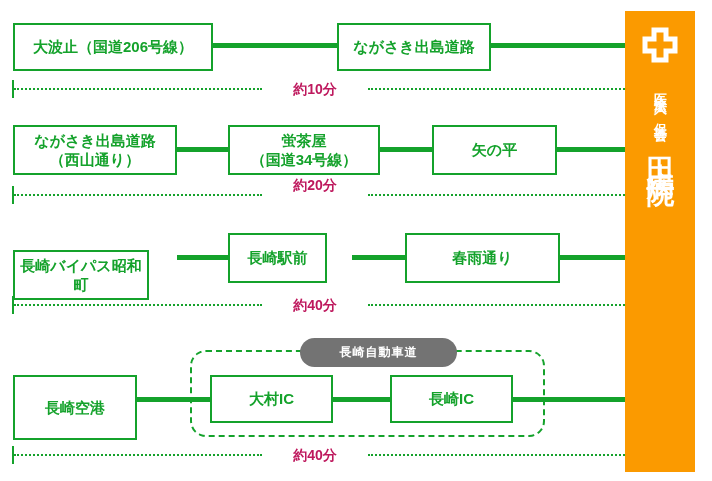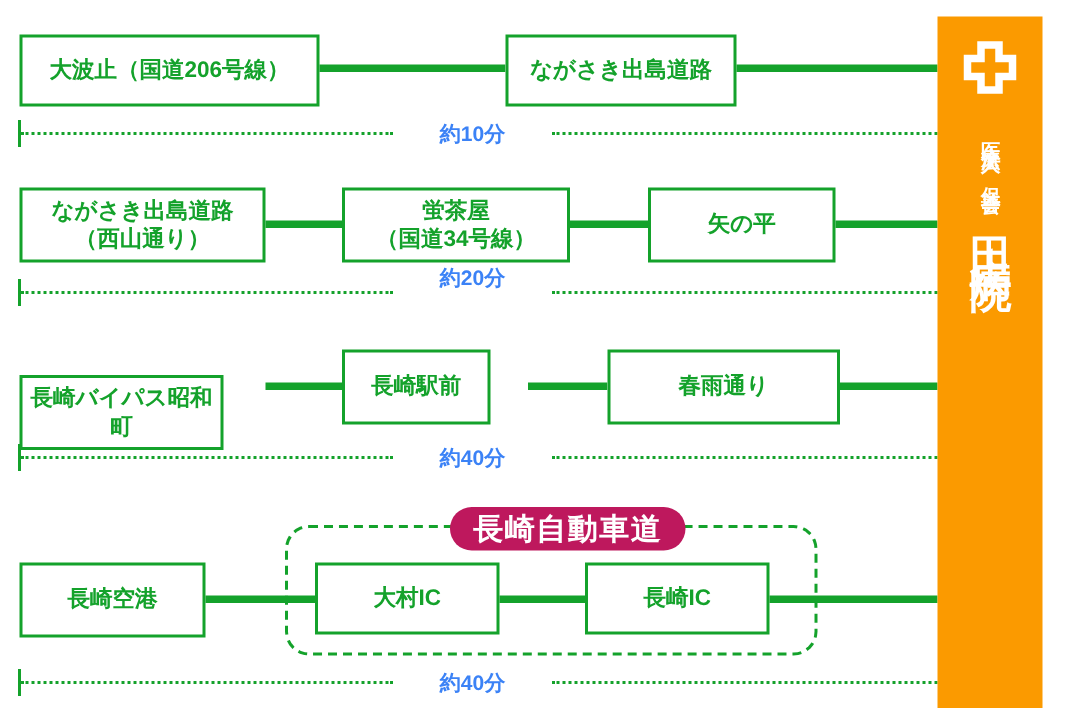--- a/index.html
+++ b/index.html
@@ -8,24 +8,24 @@
     font-family:"Liberation Sans","DejaVu Sans",sans-serif;
   }
   .box{
     position:absolute;box-sizing:border-box;border:2px solid #14A22B;background:#ffffff;
     color:#14A22B;font-weight:bold;display:flex;flex-direction:column;justify-content:center;
     align-items:center;text-align:center;font-size:15px;line-height:1.3;letter-spacing:0px;
   }
   .conn{position:absolute;height:5px;background:#14A22B;}
   .dotline{position:absolute;height:0;border-top:2px dotted #14A22B;}
   .tick{position:absolute;width:2px;height:18px;background:#14A22B;}
-  .duration{position:absolute;color:#3b82f6;font-weight:bold;font-size:14px;text-align:center;width:106px;line-height:18px;}
+  .duration{position:absolute;color:#be185d;font-weight:bold;font-size:14px;text-align:center;width:106px;line-height:18px;}
   .dashedbox{position:absolute;box-sizing:border-box;border:2px dashed #14A22B;border-radius:16px;background:transparent;}
   .pill{
-    position:absolute;background:#be185d;color:#ffffff;font-weight:bold;font-size:20px;
+    position:absolute;background:#737373;color:#ffffff;font-weight:bold;font-size:12px;
     display:flex;align-items:center;justify-content:center;border-radius:15px;letter-spacing:1px;font-family:Liberation Mono, monospace;
   }
   .banner{
     position:absolute;left:625px;top:11px;width:70px;height:461px;background:#FB9A00;
     display:flex;flex-direction:column;align-items:center;padding-top:16px;box-sizing:border-box;
   }
   .v-text{
     writing-mode:vertical-rl;text-orientation:upright;color:#ffffff;font-weight:bold;white-space:pre;
   }
   .org{font-size:13px;letter-spacing:3px;margin-top:16px;}
@@ -79,21 +79,21 @@
   <div class="box" style="left:405px;top:233px;width:155px;height:50px;">
     <div>春雨通り</div>
   </div>
   <div class="conn" style="left:560px;top:255px;width:65px;"></div>
   <div class="tick" style="left:12px;top:296px;"></div>
   <div class="dotline" style="left:14px;top:304px;width:248px;"></div>
   <div class="duration" style="left:262px;top:296px;">約40分</div>
   <div class="dotline" style="left:368px;top:304px;width:257px;"></div>
 
   <div class="dashedbox" style="left:190px;top:350px;width:355px;height:87px;"></div>
-  <div class="box" style="left:13px;top:375px;width:124px;height:50px;">
+  <div class="box" style="left:13px;top:375px;width:124px;height:65px;">
     <div>長崎空港</div>
   </div>
   <div class="conn" style="left:137px;top:397px;width:73px;"></div>
   <div class="box" style="left:210px;top:375px;width:123px;height:48px;">
     <div>大村IC</div>
   </div>
   <div class="conn" style="left:333px;top:397px;width:57px;"></div>
   <div class="box" style="left:390px;top:375px;width:123px;height:48px;">
     <div>長崎IC</div>
   </div>

